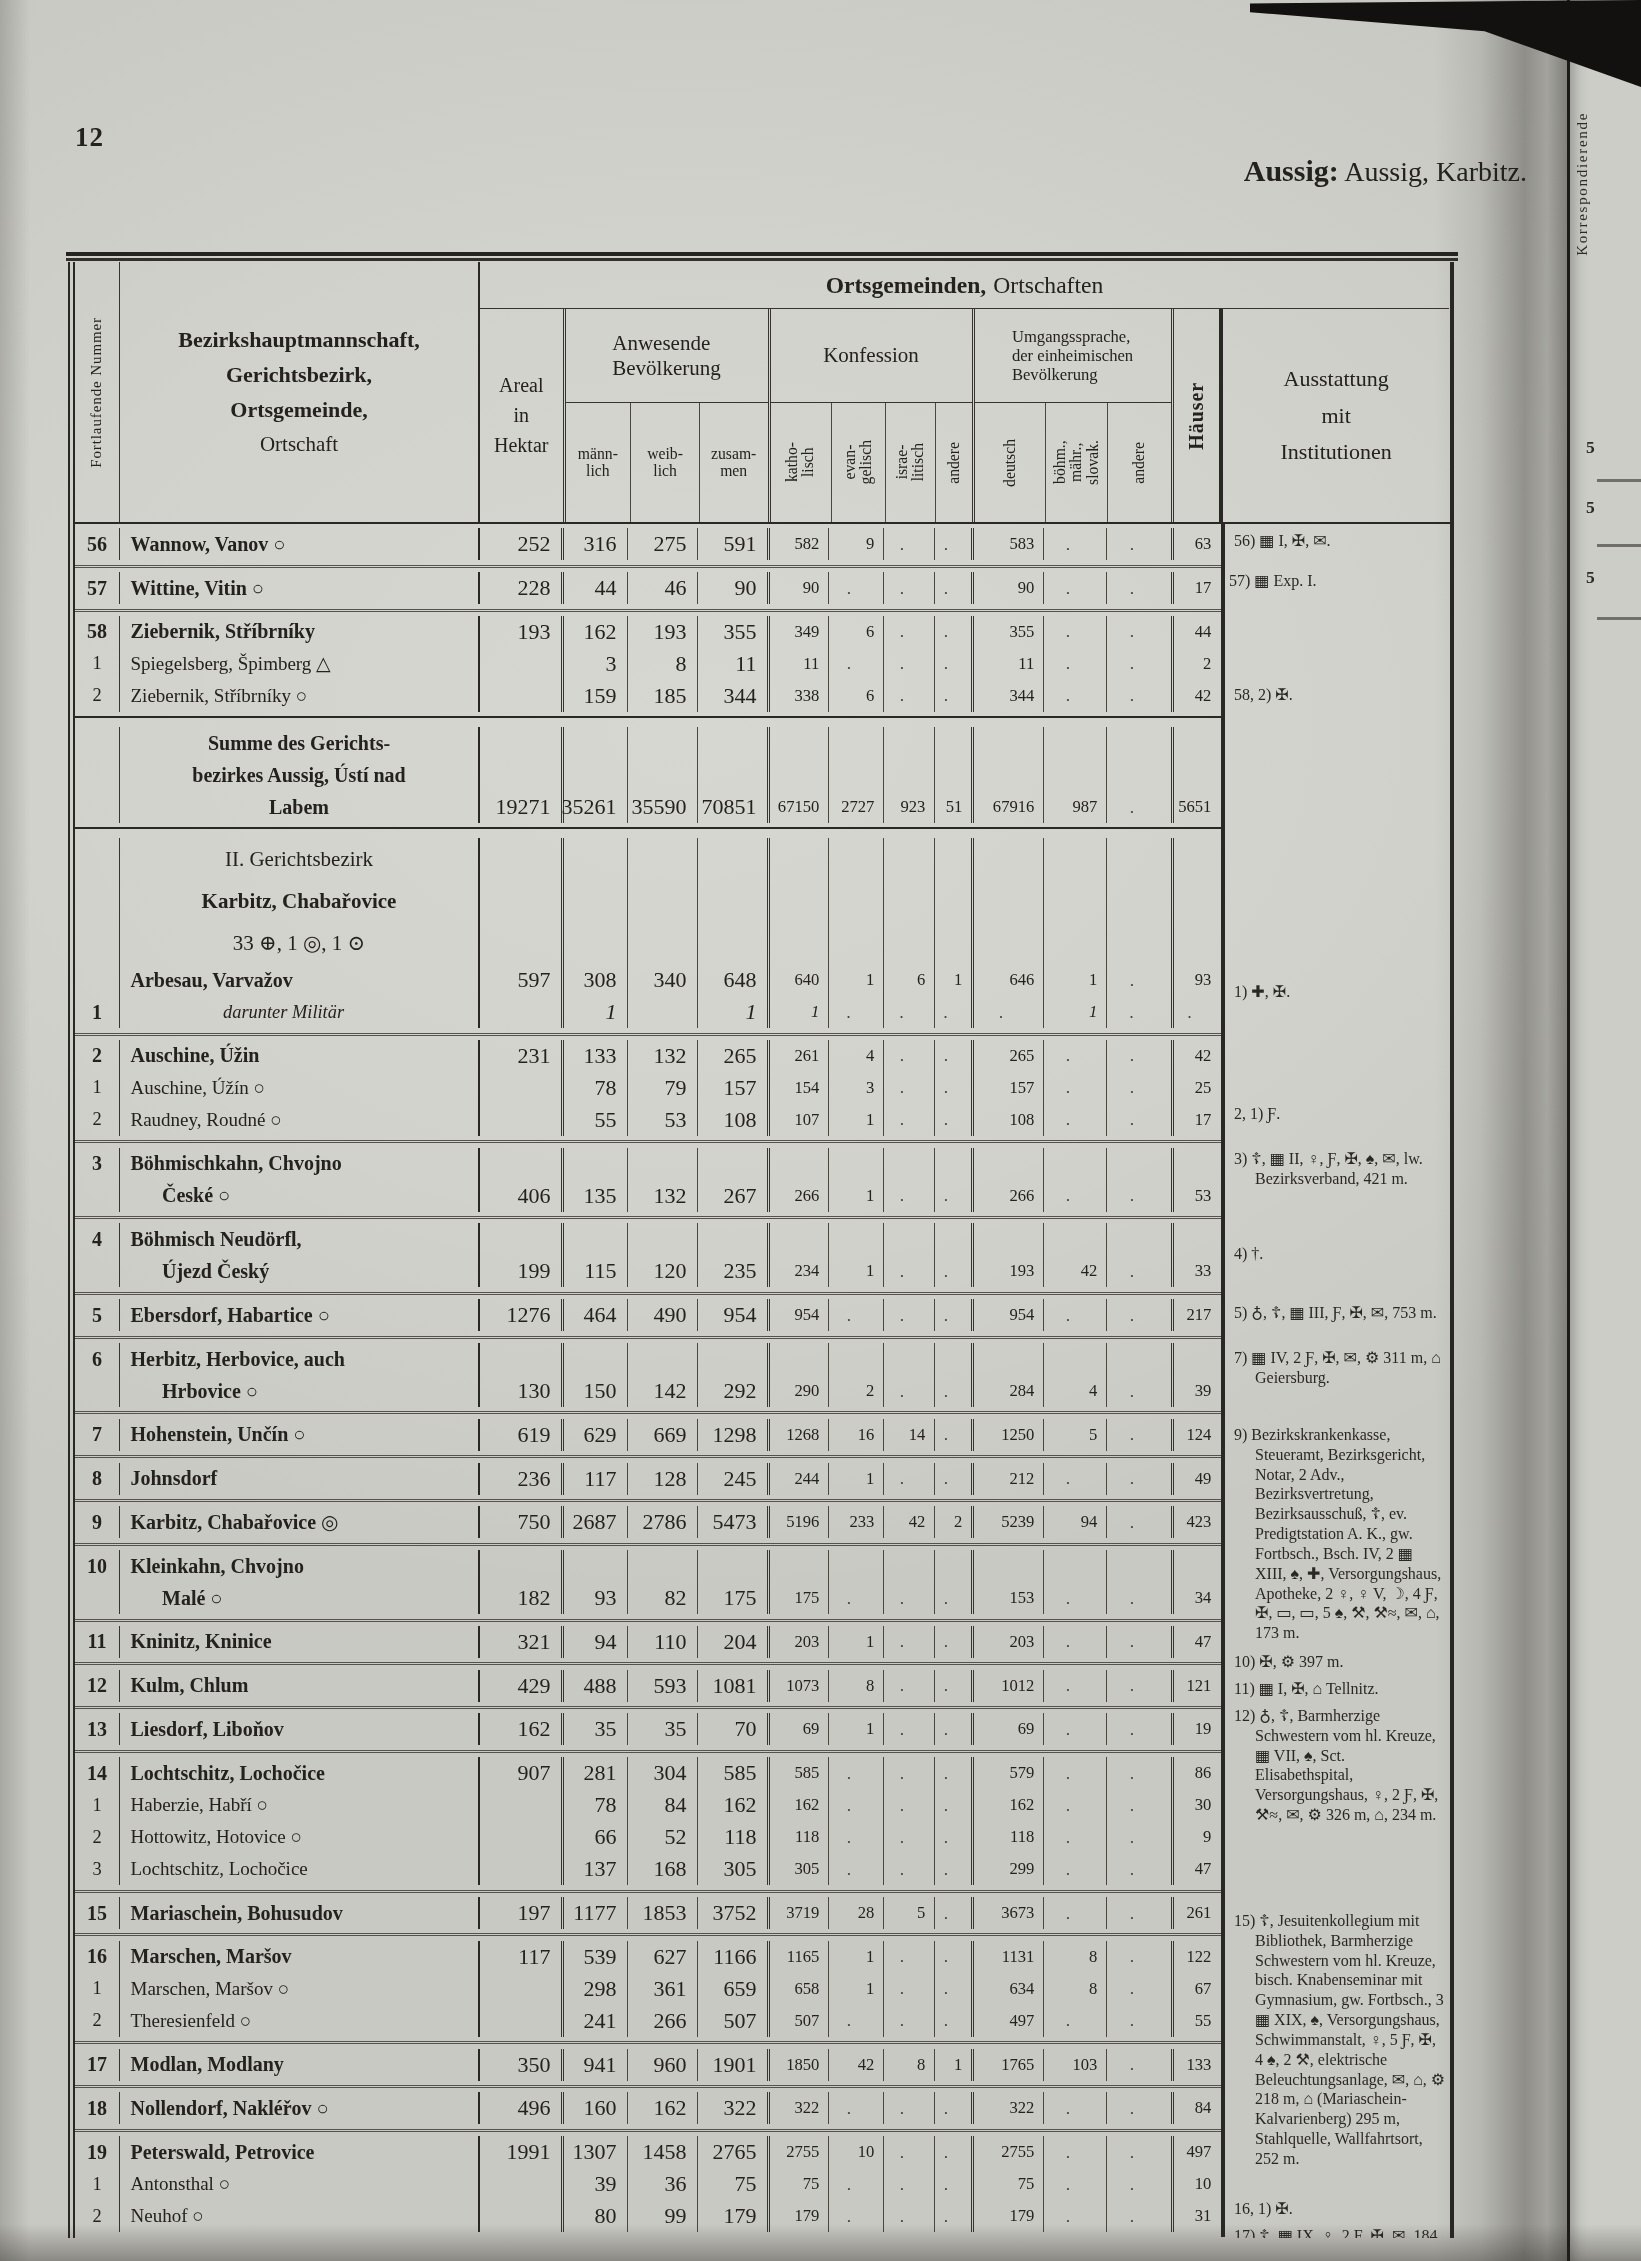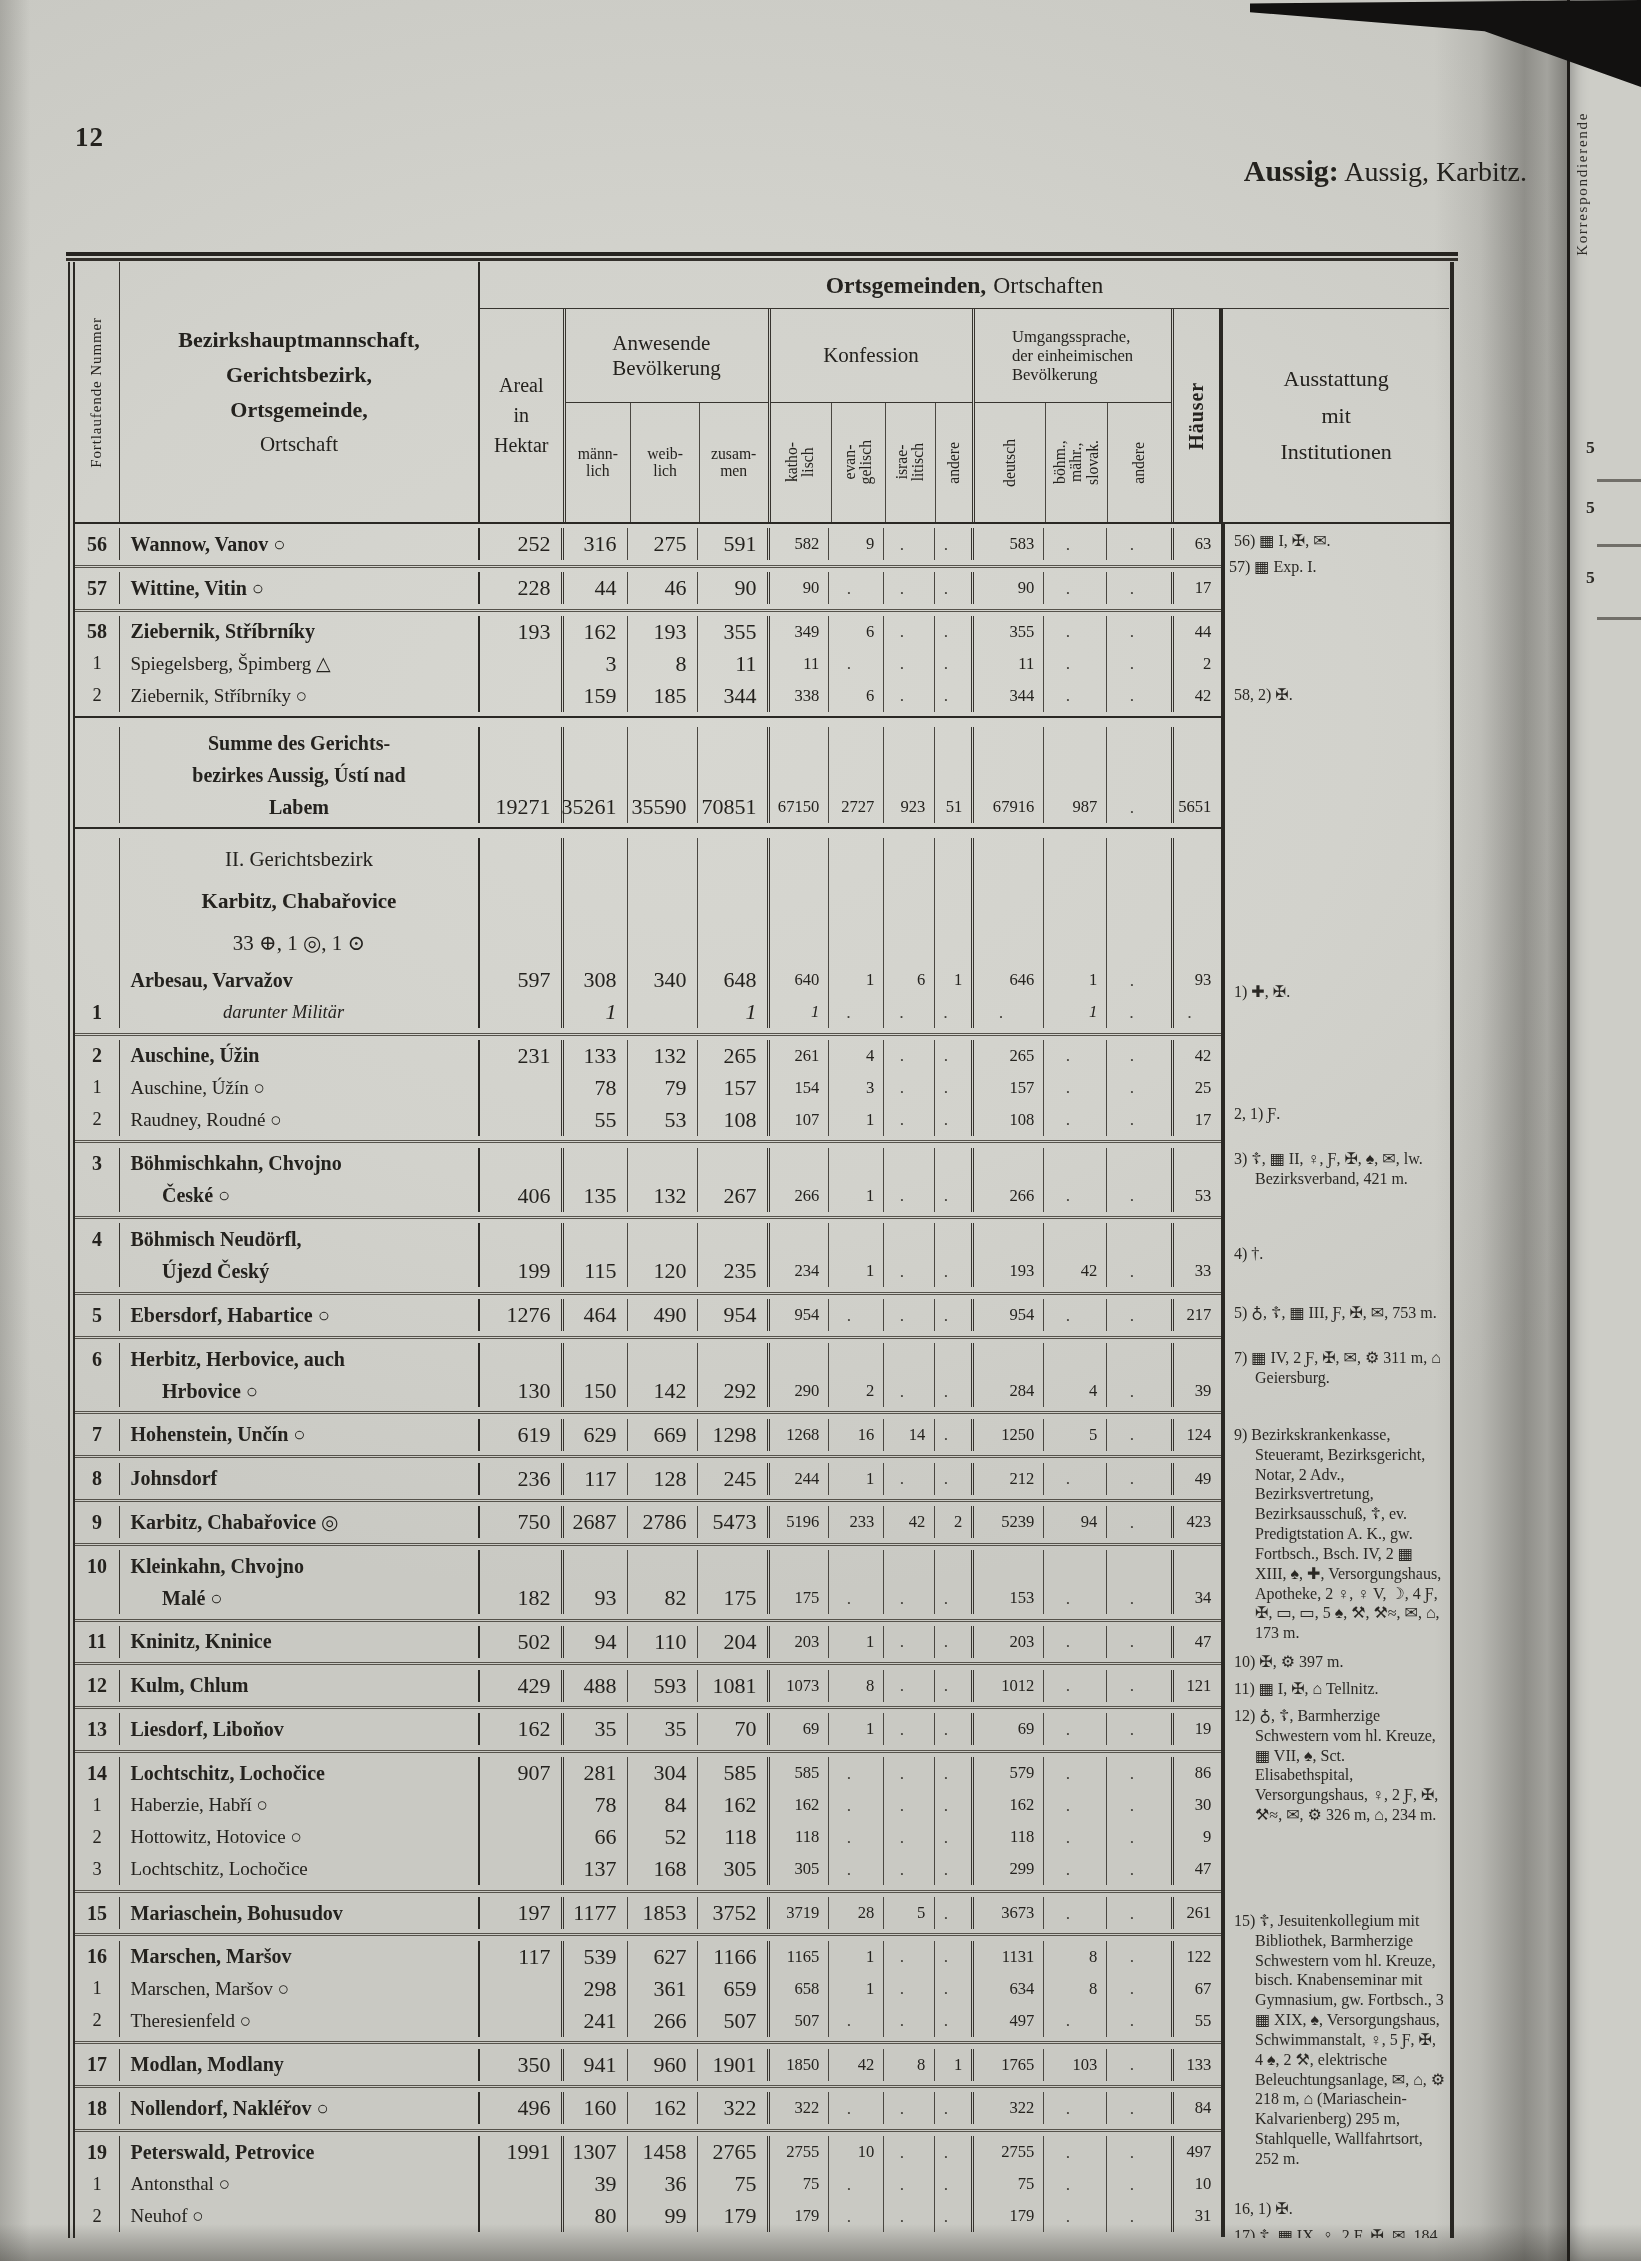--- a/index.html
+++ b/index.html
@@ -669,21 +669,21 @@
               <div class="cell v v8">153</div>
               <div class="cell v v9 dot">.</div>
               <div class="cell v v10 dot">.</div>
               <div class="cell v v11">34</div>
             </div>
           </div>
           <div class="entry sep-normal">
             <div class="line style-main">
               <div class="cell num">11</div>
               <div class="cell name">Kninitz, Kninice</div>
-              <div class="cell v v0">502</div>
+              <div class="cell v v0">321</div>
               <div class="cell v v1">94</div>
               <div class="cell v v2">110</div>
               <div class="cell v v3">204</div>
               <div class="cell v v4">203</div>
               <div class="cell v v5">1</div>
               <div class="cell v v6 dot">.</div>
               <div class="cell v v7 dot">.</div>
               <div class="cell v v8">203</div>
               <div class="cell v v9 dot">.</div>
               <div class="cell v v10 dot">.</div>
@@ -942,21 +942,21 @@
               <div class="cell v v7 dot">.</div>
               <div class="cell v v8">179</div>
               <div class="cell v v9 dot">.</div>
               <div class="cell v v10 dot">.</div>
               <div class="cell v v11">31</div>
             </div>
           </div>
         </div>
       <div id="notes">
           <div class="note" style="top: 7px;">56) ▦ I, ✠, ✉.</div>
-          <div class="note" style="top: 33px; padding-left: 25px;">57) ▦ Exp. I.</div>
+          <div class="note" style="top: 47px; padding-left: 25px;">57) ▦ Exp. I.</div>
           <div class="note" style="top: 161px;">58, 2) ✠.</div>
           <div class="note" style="top: 458px;">1) ✚, ✠.</div>
           <div class="note" style="top: 580px;">2, 1) Ƒ.</div>
           <div class="note" style="top: 625px;">3) ☦, ▦ II, ♀, Ƒ, ✠, ♠, ✉, lw. Bezirksverband, 421 m.</div>
           <div class="note" style="top: 720px;">4) †.</div>
           <div class="note" style="top: 779px;">5) ♁, ☦, ▦ III, Ƒ, ✠, ✉, 753 m.</div>
           <div class="note" style="top: 824px;">7) ▦ IV, 2 Ƒ, ✠, ✉, ⚙ 311 m, ⌂ Geiersburg.</div>
           <div class="note" style="top: 901px;">9) Bezirkskrankenkasse, Steueramt, Bezirksgericht, Notar, 2 Adv., Bezirksvertretung, Bezirksausschuß, ☦, ev. Predigtstation A. K., gw. Fortbsch., Bsch. IV, 2 ▦ XIII, ♠, ✚, Versorgungshaus, Apotheke, 2 ♀, ♀ V, ☽, 4 Ƒ, ✠, ▭, ▭, 5 ♠, ⚒, ⚒≈, ✉, ⌂, 173 m.</div>
           <div class="note" style="top: 1128px;">10) ✠, ⚙ 397 m.</div>
           <div class="note" style="top: 1155px;">11) ▦ I, ✠, ⌂ Tellnitz.</div>

